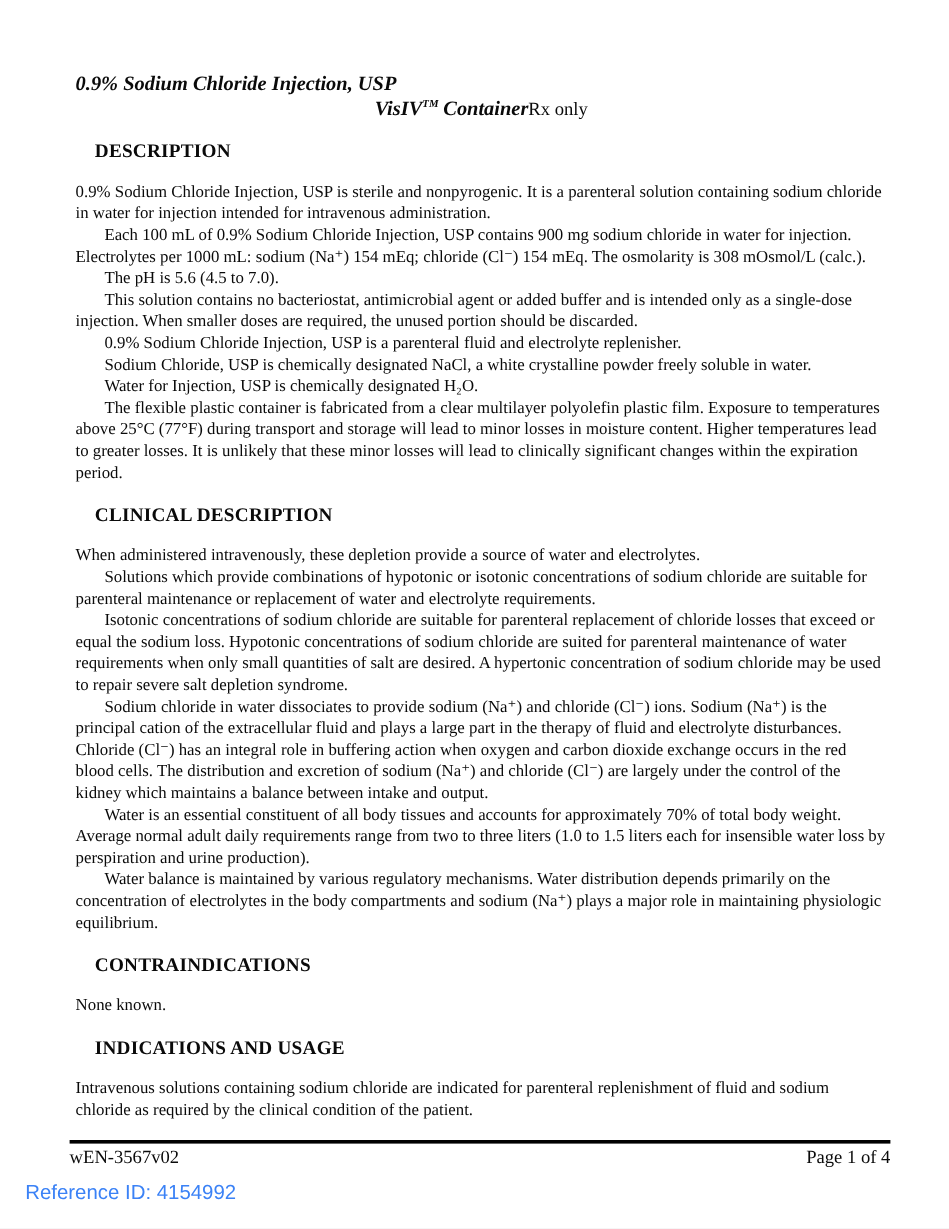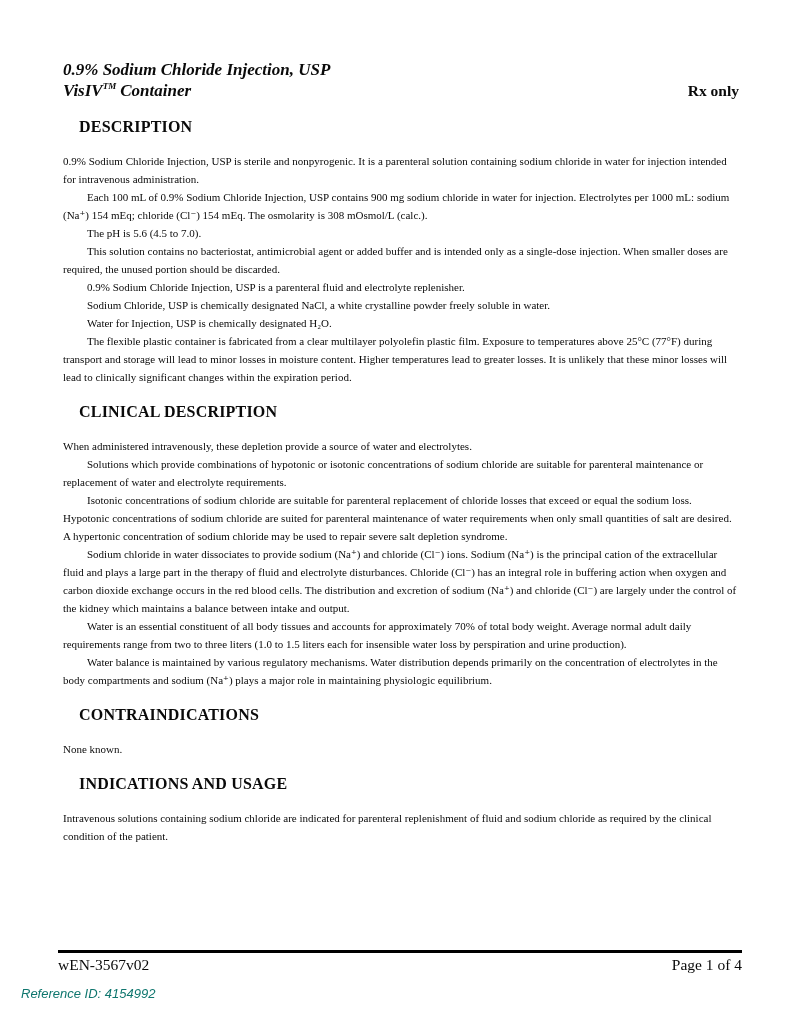--- a/index.html
+++ b/index.html
@@ -24,54 +24,54 @@
   }
   
   .doc-title {
     font-size: 17px;
     line-height: 21px;
     font-weight: bold;
     font-style: italic;
   }
   .subtitle-row {
     display: flex;
-    justify-content: space-between;
+    justify-content: center;
     align-items: baseline;
     margin-bottom: 15px;
   }
   .doc-subtitle {
     font-size: 17px;
     line-height: 21px;
     font-weight: bold;
     font-style: italic;
   }
   .tm {
     font-size: 9px;
     font-weight: bold;
     vertical-align: super;
     line-height: 0;
   }
   .subtitle-rest { margin-left: 4px; }
   .rx {
     font-size: 15.5px;
-    font-weight: bold;
+    font-weight: normal;
     font-style: normal;
   }
   
   section { margin-top: 8px; }
   h2 {
     margin: 16px;
     font-size: 16px;
     line-height: 19px;
     font-weight: bold;
     letter-spacing: 0.2px;
   }
   p.para {
     margin: 0;
-    font-size: 11px;
+    font-size: 14px;
     line-height: 18px;
     text-align: left;
   }
   p.para.indent { text-indent: 24px; }
   
   .footer {
     position: absolute;
     left: 58px;
     top: 950px;
     width: 684px;
@@ -86,24 +86,23 @@
     font-size: 15.5px;
     line-height: 19px;
     margin-top: 2px;
     align-items: flex-end;
   }
   .reference {
     position: absolute;
     left: 21px;
     top: 985px;
     font-family: "Liberation Sans", "DejaVu Sans", sans-serif;
-    font-size: 13px;
+    font-size: 17px;
     line-height: 18px;
-    color: #0f766e;
-    font-style: italic;
+    color: #3b82f6;
   }
 </style>
 </head>
 <body>
 
 <div class="page">
   <div class="content">
 
     <header>
       <div class="doc-title">0.9% Sodium Chloride Injection, USP</div>

